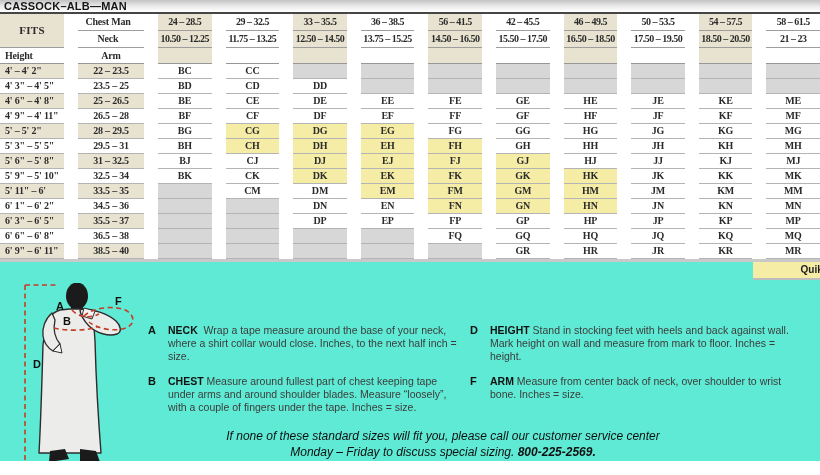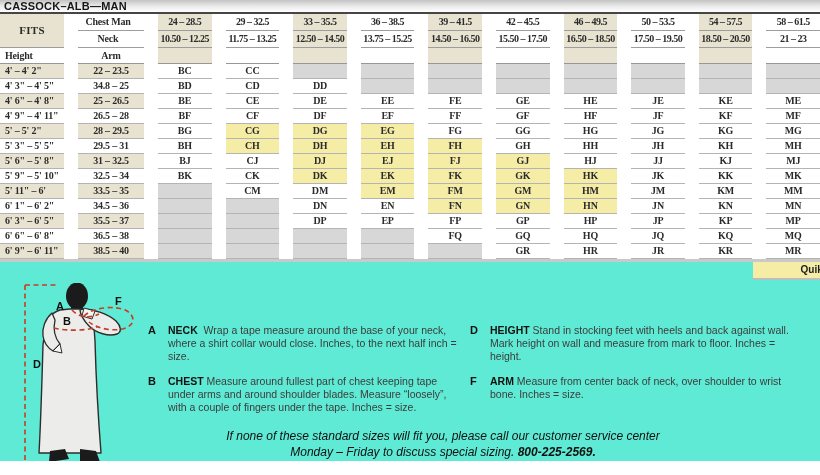--- a/index.html
+++ b/index.html
@@ -54,21 +54,21 @@
 
   <div class="titlebar">CASSOCK–ALB—MAN</div>
 
   <div id="size-grid">
       <div class="cell fits">FITS</div>
       <div class="cell hdr rlabel">Chest Man</div>
       <div class="cell hdr rng cream">24 – 28.5</div>
       <div class="cell hdr rng">29 – 32.5</div>
       <div class="cell hdr rng cream">33 – 35.5</div>
       <div class="cell hdr rng">36 – 38.5</div>
-      <div class="cell hdr rng cream">39 – 41.5</div>
+      <div class="cell hdr rng cream">56 – 41.5</div>
       <div class="cell hdr rng">42 – 45.5</div>
       <div class="cell hdr rng cream">46 – 49.5</div>
       <div class="cell hdr rng">50 – 53.5</div>
       <div class="cell hdr rng cream">54 – 57.5</div>
       <div class="cell hdr rng">58 – 61.5</div>
       <div class="cell hdr rlabel">Neck</div>
       <div class="cell hdr rng cream">10.50 – 12.25</div>
       <div class="cell hdr rng">11.75 – 13.25</div>
       <div class="cell hdr rng cream">12.50 – 14.50</div>
       <div class="cell hdr rng">13.75 – 15.25</div>
@@ -96,21 +96,21 @@
       <div class="cell">CC</div>
       <div class="cell empty"></div>
       <div class="cell empty"></div>
       <div class="cell empty"></div>
       <div class="cell empty"></div>
       <div class="cell empty"></div>
       <div class="cell empty"></div>
       <div class="cell empty"></div>
       <div class="cell empty"></div>
       <div class="cell left">4' 3" – 4' 5"</div>
-      <div class="cell">34.8 – 25</div>
+      <div class="cell">23.5 – 25</div>
       <div class="cell">BD</div>
       <div class="cell">CD</div>
       <div class="cell">DD</div>
       <div class="cell empty"></div>
       <div class="cell empty"></div>
       <div class="cell empty"></div>
       <div class="cell empty"></div>
       <div class="cell empty"></div>
       <div class="cell empty"></div>
       <div class="cell empty"></div>

